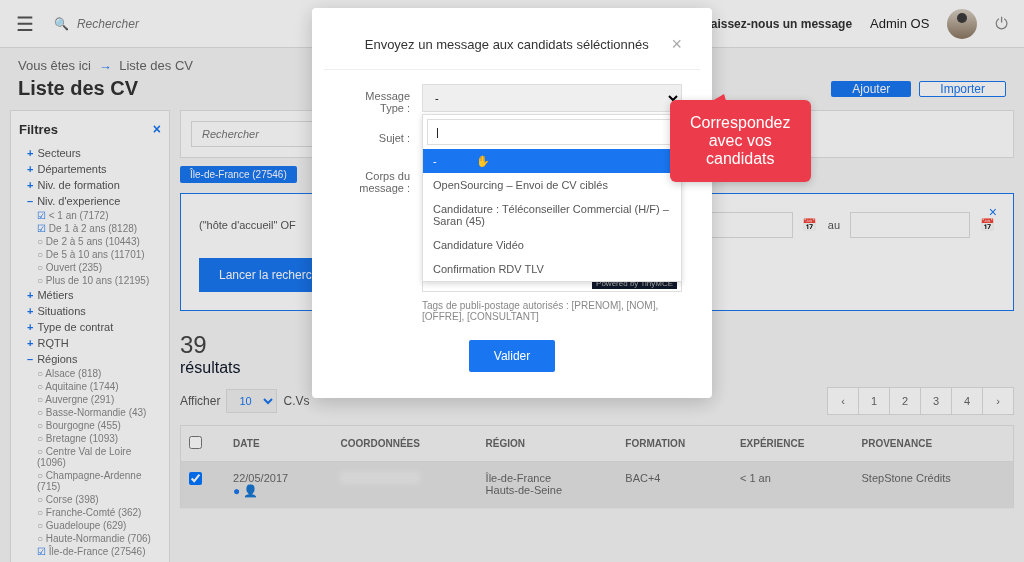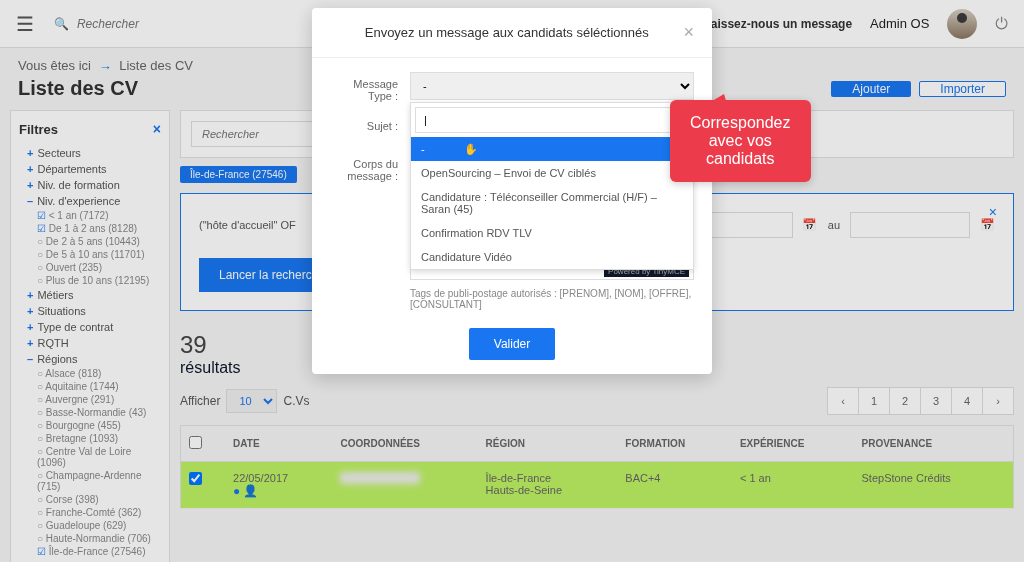--- a/index.html
+++ b/index.html
@@ -47,27 +47,27 @@
 .results-count { font-size: 24px; font-weight: 400; color: #444; }
 .results-label { font-size: 16px; color: #0f172a; }
 .results-bar { display: flex; align-items: center; justify-content: space-between; margin-top: 10px; }
 .display-ctrl { font-size: 12px; color: #555; display: flex; align-items: center; gap: 6px; }
 .display-ctrl select { border: 1px solid #ddd; padding: 4px 8px; color: #1976f0; font-size: 11px; }
 .pager { display: flex; gap: 0; }
 .pager .pg { border: 1px solid #ddd; background: #fff; width: 32px; height: 28px; display: flex; align-items: center; justify-content: center; font-size: 11px; color: #666; cursor: pointer; margin-left: -1px; }
 .table { width: 100%; background: #fff; border: 1px solid #e0e0e0; margin-top: 10px; border-collapse: collapse; font-size: 11px; }
 .table th { background: #f5f5f5; text-align: left; padding: 10px 8px; color: #666; font-weight: 600; font-size: 10px; border-bottom: 1px solid #e0e0e0; }
 .table td { padding: 10px 8px; border-bottom: 1px solid #f0f0f0; color: #666; vertical-align: top; }
-.table tr.highlight { background: #bef264; }
+.table tr.highlight { background: #e5e5e5; }
 .blur { filter: blur(3px); color: #aaa; background: #eee; display: inline-block; width: 80px; height: 12px; border-radius: 2px; }
 .row-icons { color: #1976f0; font-size: 12px; }
 
 
 .modal-backdrop { position: fixed; inset: 0; background: rgba(0,0,0,0.1); display: flex; align-items: flex-start; justify-content: center; padding-top: 8px; }
-.modal { background: #fff; width: 400px; border-radius: 4px; box-shadow: 0 4px 20px rgba(0,0,0,0.2); padding: 0; position: relative; }
+.modal { background: #fff; width: 400px; border-radius: 4px; box-shadow: 0 4px 20px rgba(0,0,0,0.2); padding: 12px; position: relative; }
 .modal-head { padding: 14px 18px; border-bottom: 1px solid #eee; display: flex; align-items: center; }
 .modal-title { flex: 1; text-align: center; font-size: 13px; color: #333; font-weight: 500; }
 .modal-close { color: #aaa; font-size: 18px; cursor: pointer; }
 .modal-body { padding: 14px 18px; }
 .form-row { display: flex; margin-bottom: 12px; }
 .form-label { width: 80px; font-size: 11px; color: #666; text-align: right; padding-right: 12px; padding-top: 6px; }
 .form-field { flex: 1; position: relative; }
 .form-field select, .form-field input { width: 100%; border: 1px solid #ddd; padding: 6px 8px; font-size: 11px; }
 .dropdown { position: absolute; top: 30px; left: 0; right: 0; background: #fff; border: 1px solid #ddd; box-shadow: 0 2px 6px rgba(0,0,0,0.15); z-index: 10; }
 .dd-search { width: calc(100% - 8px); margin: 4px; border: 1px solid #ddd; padding: 4px 6px; font-size: 11px; }
@@ -230,22 +230,22 @@
       <div class="form-row">
         <div class="form-label">Message Type :</div>
         <div class="form-field">
           <select><option>-</option></select>
           <div class="dropdown">
             <input class="dd-search" value="|" style="">
             <div id="dd-items">
                 <div class="dd-item hover">-<span style="position: absolute; margin-left: 40px; color: rgb(255, 255, 255);"> ✋</span></div>
                 <div class="dd-item">OpenSourcing – Envoi de CV ciblés</div>
                 <div class="dd-item">Candidature : Téléconseiller Commercial (H/F) – Saran (45)</div>
+                <div class="dd-item">Candidature Vidéo</div>
                 <div class="dd-item">Confirmation RDV TLV</div>
-                <div class="dd-item">Candidature Vidéo</div>
               </div>
           </div>
         </div>
       </div>
       <div class="form-row">
         <div class="form-label">Sujet :</div>
         <div class="form-field"><input style=""></div>
       </div>
       <div class="form-row">
         <div class="form-label">Corps du message :</div>

